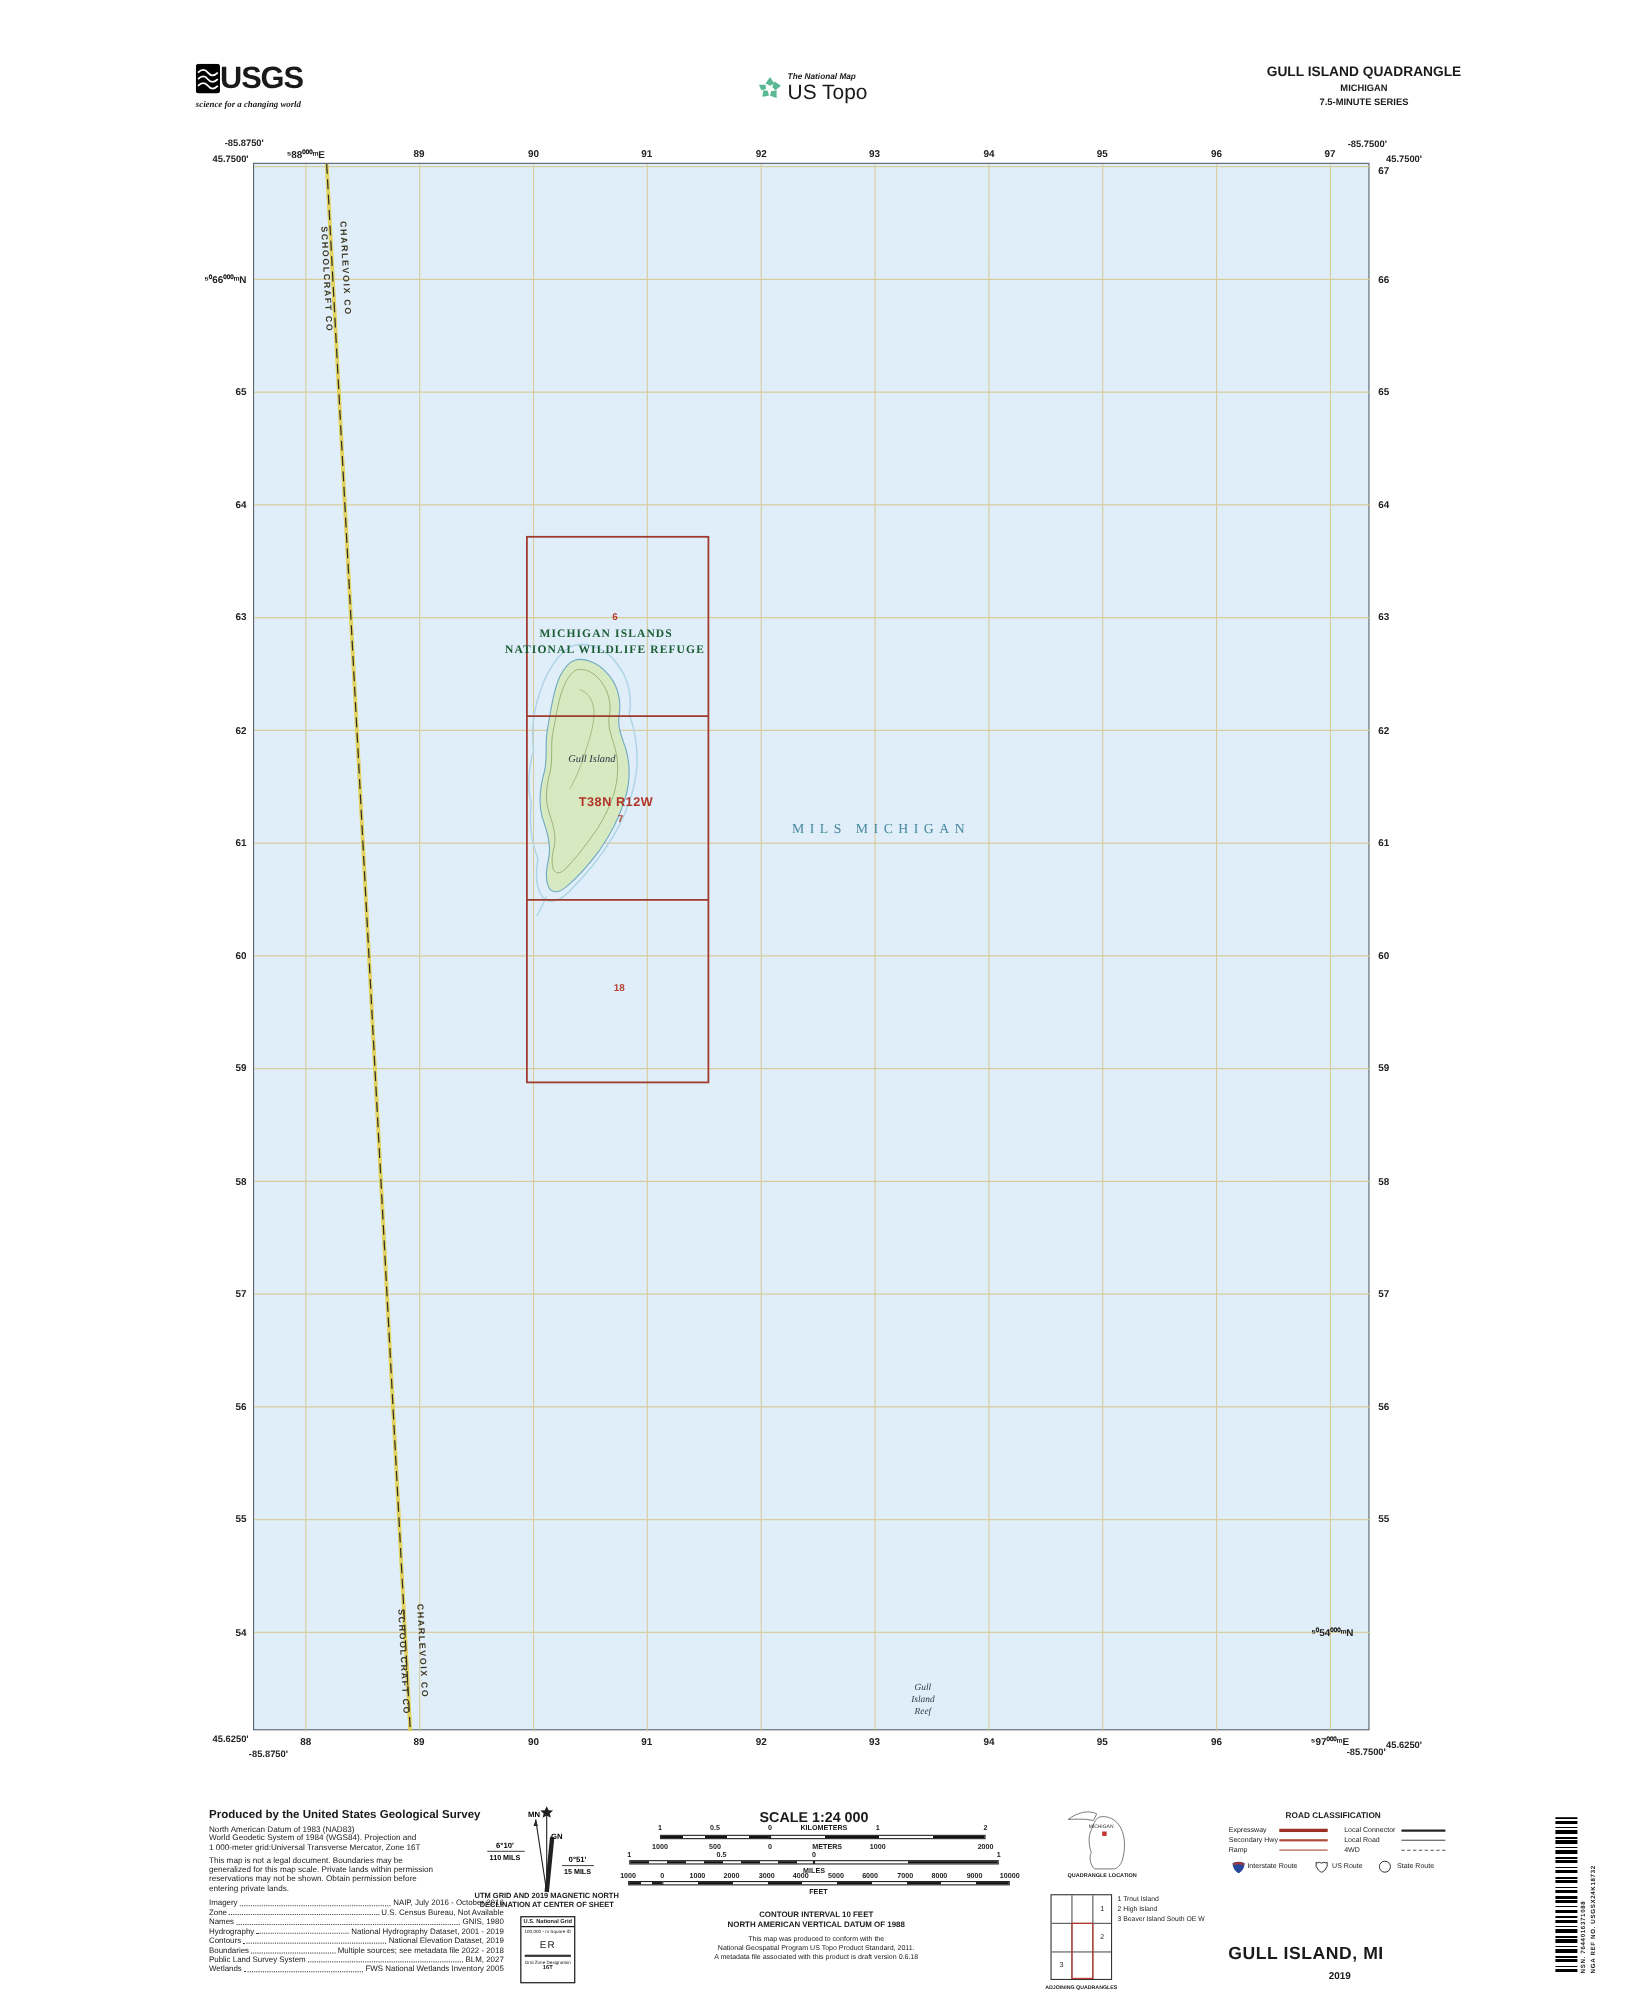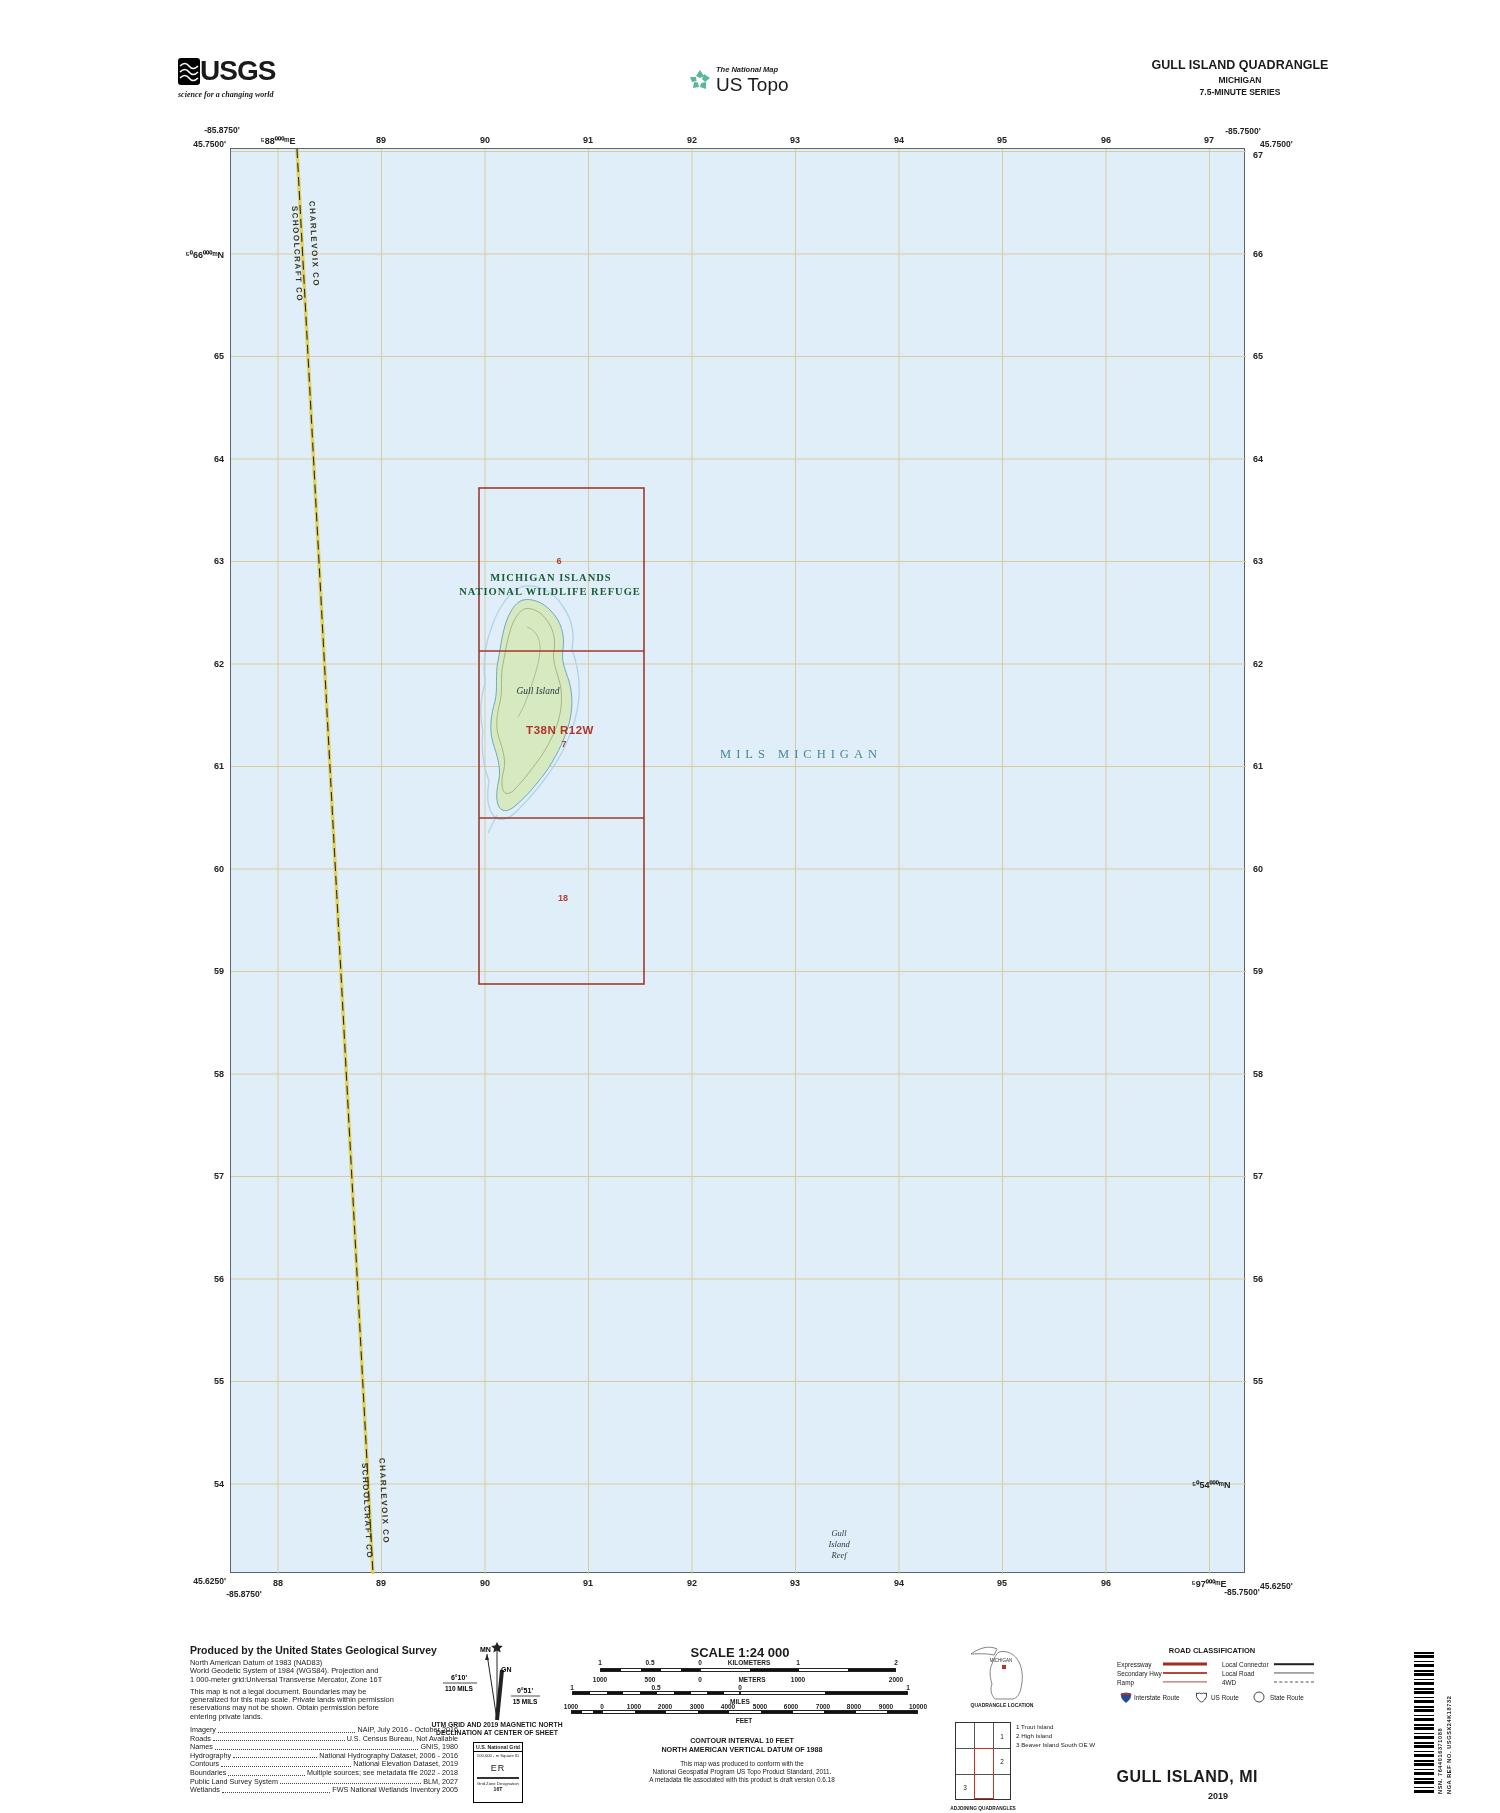--- a/index.html
+++ b/index.html
@@ -283,33 +283,33 @@
     <div class="ln">generalized for this map scale. Private lands within permission</div>
     <div class="ln">reservations may not be shown. Obtain permission before</div>
     <div class="ln">entering private lands.</div>
     <div class="credits">
       <div class="crow">
           <span>Imagery</span>
           <span class="dots"></span>
           <span>NAIP, July 2016 - October 2016</span>
         </div>
       <div class="crow">
-          <span>Roads</span>
+          <span>Zone</span>
           <span class="dots"></span>
           <span>U.S. Census Bureau, Not Available</span>
         </div>
       <div class="crow">
           <span>Names</span>
           <span class="dots"></span>
           <span>GNIS, 1980</span>
         </div>
       <div class="crow">
           <span>Hydrography</span>
           <span class="dots"></span>
-          <span>National Hydrography Dataset, 2006 - 2016</span>
+          <span>National Hydrography Dataset, 2001 - 2019</span>
         </div>
       <div class="crow">
           <span>Contours</span>
           <span class="dots"></span>
           <span>National Elevation Dataset, 2019</span>
         </div>
       <div class="crow">
           <span>Boundaries</span>
           <span class="dots"></span>
           <span>Multiple sources; see metadata file 2022 - 2018</span>

